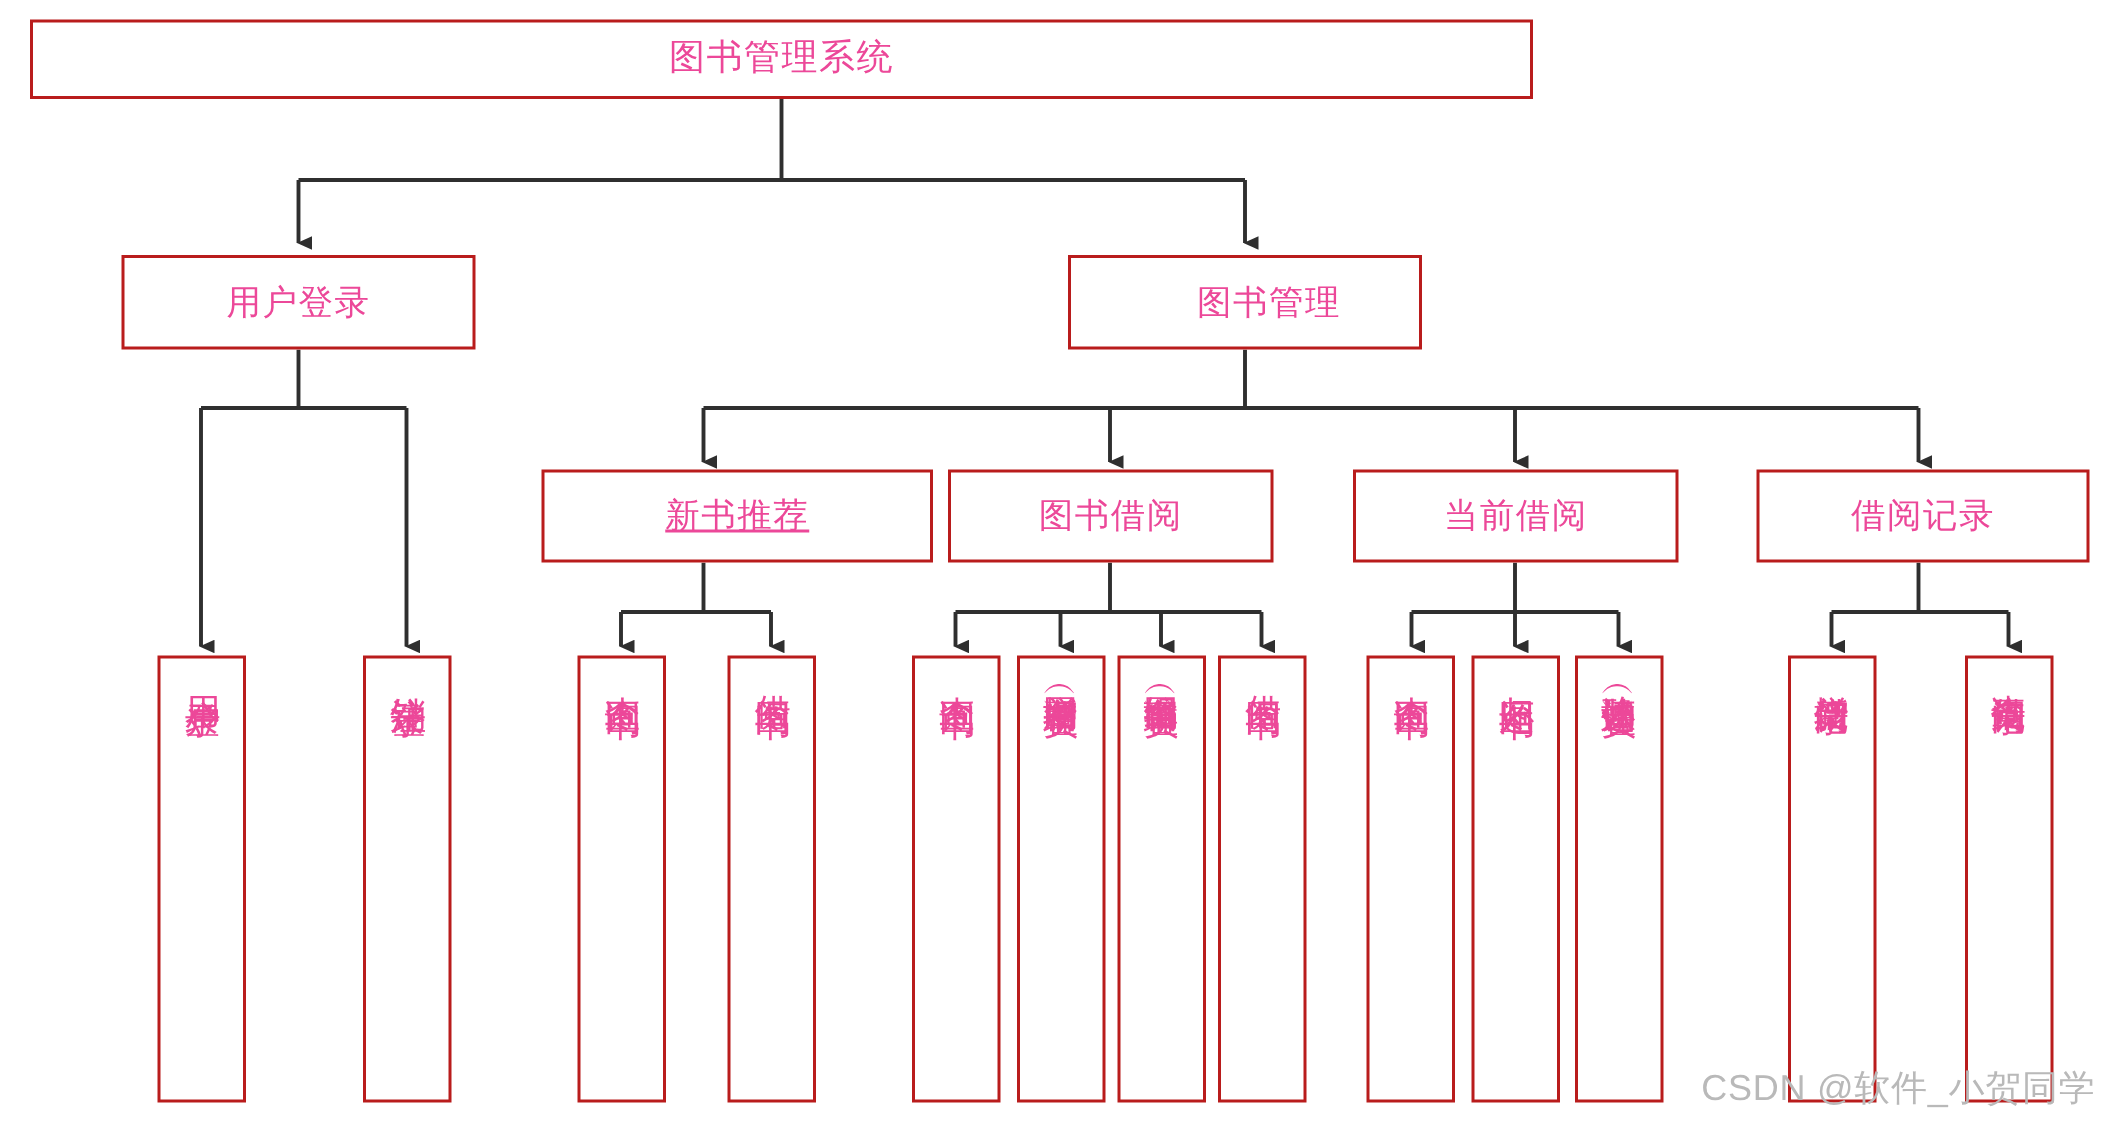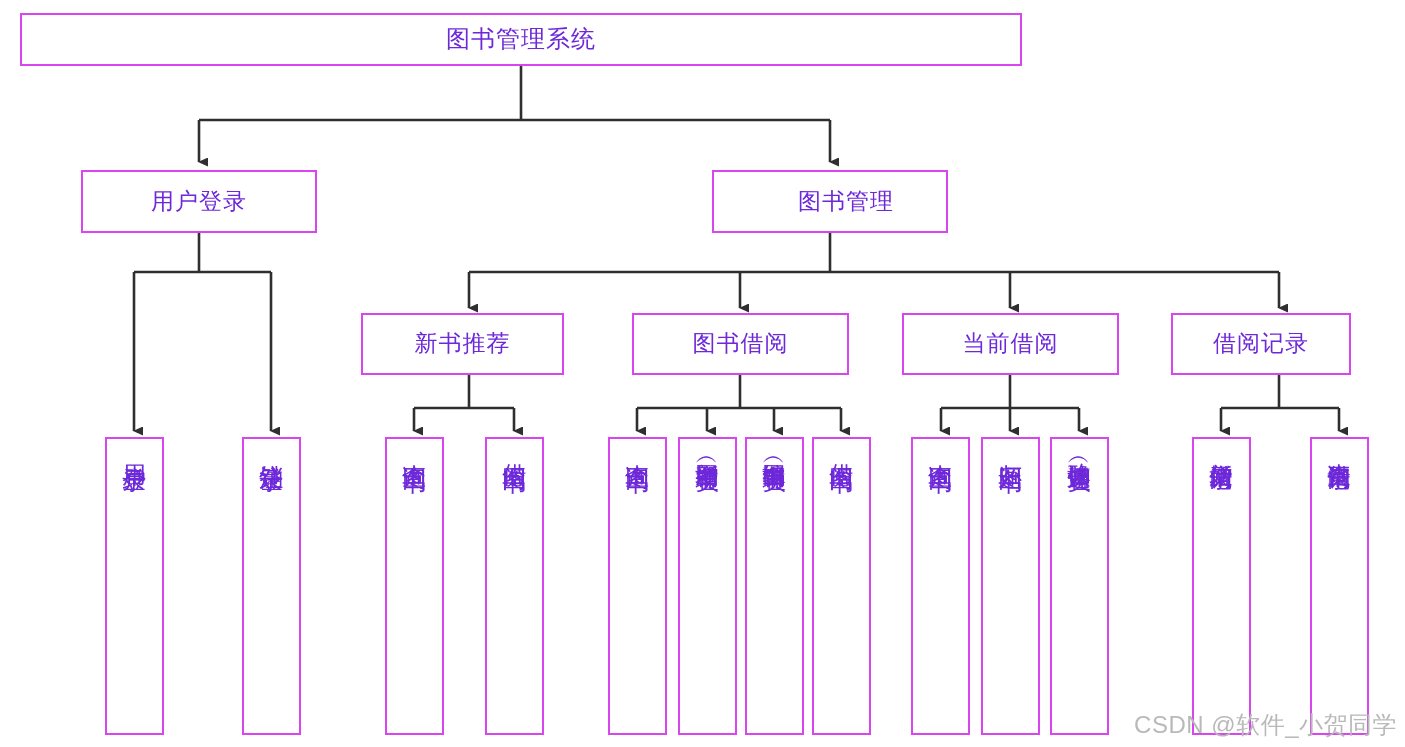--- a/index.html
+++ b/index.html
@@ -21,25 +21,25 @@
     position: absolute;
     left: 0;
     top: 0;
     width: 1405px;
     height: 747px;
   }
   .node {
     position: absolute;
     box-sizing: border-box;
     background: #ffffff;
-    border: 2px solid #d946ef;
+    border: 2px solid #b91c1c;
     display: flex;
     align-items: center;
     justify-content: center;
-    color: #6d28d9;
+    color: #ec4899;
   }
   .node-label {
     display: block;
     text-align: center;
     line-height: 1.18;
   }
   .node.horiz .node-label {
     font-size: 23px;
     letter-spacing: 1px;
   }
@@ -134,30 +134,30 @@
     <span class="node-label">图书管理系统</span>
   </div>
 
   <div class="node horiz" style="left:81px; top:170px; width:236px; height:63px;">
     <span class="node-label">用户登录</span>
   </div>
   <div class="node horiz" style="left:712px; top:170px; width:236px; height:63px;padding-left:32px;">
     <span class="node-label">图书管理</span>
   </div>
 
-  <div class="node horiz" style="left:361px; top:313px; width:203px; height:62px;">
+  <div class="node horiz" style="left:361px; top:313px; width:261px; height:62px;text-decoration:underline;">
     <span class="node-label">新书推荐</span>
   </div>
   <div class="node horiz" style="left:632px; top:313px; width:217px; height:62px;align-items:center;">
     <span class="node-label">图书借阅</span>
   </div>
   <div class="node horiz" style="left:902px; top:313px; width:217px; height:62px;">
     <span class="node-label">当前借阅</span>
   </div>
-  <div class="node horiz" style="left:1171px; top:313px; width:180px; height:62px;">
+  <div class="node horiz" style="left:1171px; top:313px; width:222px; height:62px;">
     <span class="node-label">借阅记录</span>
   </div>
 
   <div class="node vert" style="left:105px; top:437px; width:59px; height:298px;">
     <span class="node-label">用户登录</span>
   </div>
   <div class="node vert" style="left:242px; top:437px; width:59px; height:298px;">
     <span class="node-label">注销登录</span>
   </div>
 

